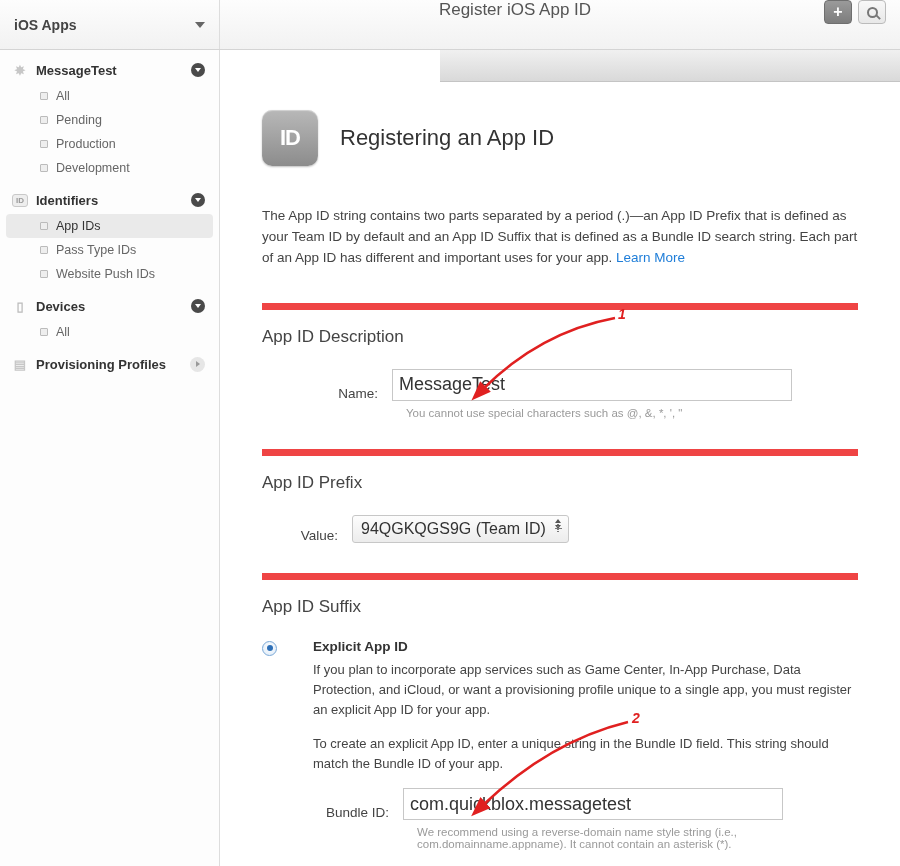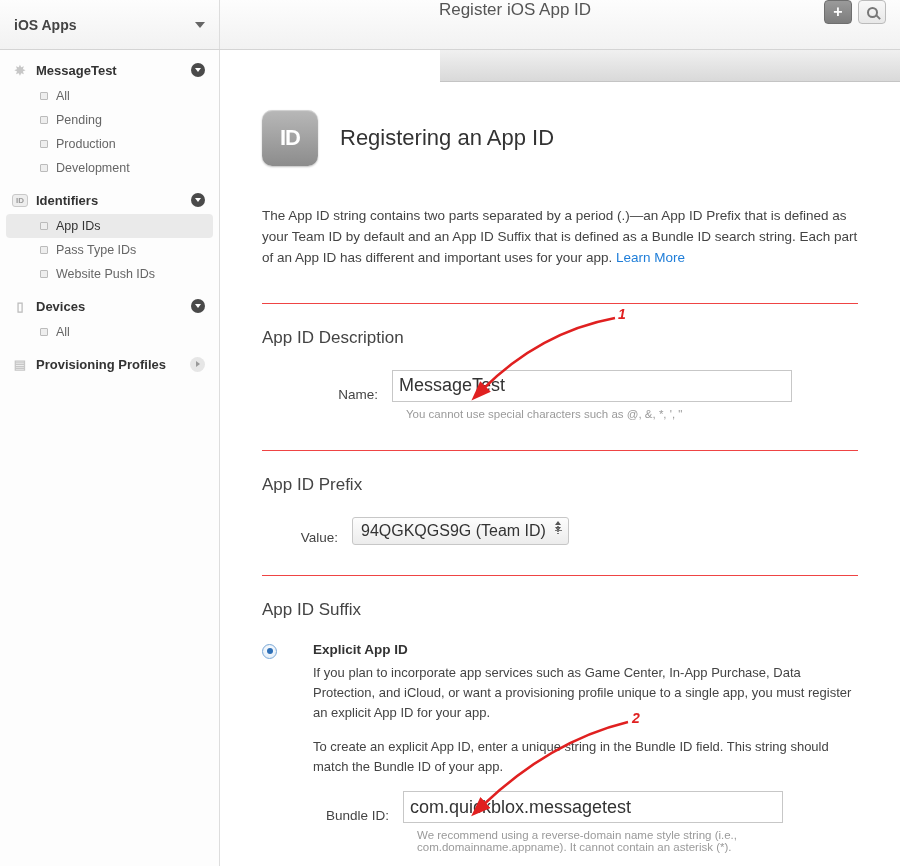--- a/index.html
+++ b/index.html
@@ -43,21 +43,21 @@
   .ico-doc::before{content:"▤";font-size:13px;color:#c7c7c7;}
 
   
   .content { padding: 28px 42px 40px 42px; }
   .hero { display:flex; align-items:center; gap:22px; margin-bottom:40px; }
   .hero-icon { width:56px;height:56px;border-radius:10px;background:linear-gradient(#b8b8b8,#8c8c8c);display:flex;align-items:center;justify-content:center;color:#fff;font-weight:800;font-size:22px;letter-spacing:-1px;box-shadow:inset 0 1px 1px rgba(255,255,255,.4),0 1px 2px rgba(0,0,0,.25); }
   .hero-title { font-size:22px; font-weight:400; color:#333; }
   .intro { font-size:13.5px; color:#444; line-height:1.55; margin-bottom:34px; }
   .intro a { color:#1e7dd8; text-decoration:none; }
 
-  .section { border-top:1px solid #ef4444; padding:24px 0 30px 0; }
+  .section { border-top:7px solid #ef4444; padding:17px 0 30px 0; }
   .section h2 { font-size:17px; font-weight:400; color:#444; margin-bottom:22px; }
   .form-row { display:flex; align-items:flex-end; }
   .form-label { width:130px; text-align:right; font-size:13.5px; color:#444; padding-right:14px; }
   .text-input { flex:1; max-width:400px; height:32px; border:1px solid #c7c7c7; padding:2px 6px; font-size:18px; color:#333; background:#fff; }
   .hint { margin-left:144px; font-size:11.5px; color:#9a9a9a; margin-top:6px; }
   .select-box { height:28px; border:1px solid #c7c7c7; border-radius:3px; background:linear-gradient(#fdfdfd,#ececec); font-size:16px; color:#333; padding:2px 22px 2px 8px; position:relative; display:inline-flex; align-items:center; cursor:pointer; }
   .select-box::after { content:""; position:absolute; right:6px; top:50%; width:7px;height:10px;transform:translateY(-50%); background:
       linear-gradient(#777,#777) center/7px 1px no-repeat,
       radial-gradient(#777 1px,transparent 1px) 0 -2px/7px 5px,
       radial-gradient(#777 1px,transparent 1px) 0 5px/7px 5px; }

